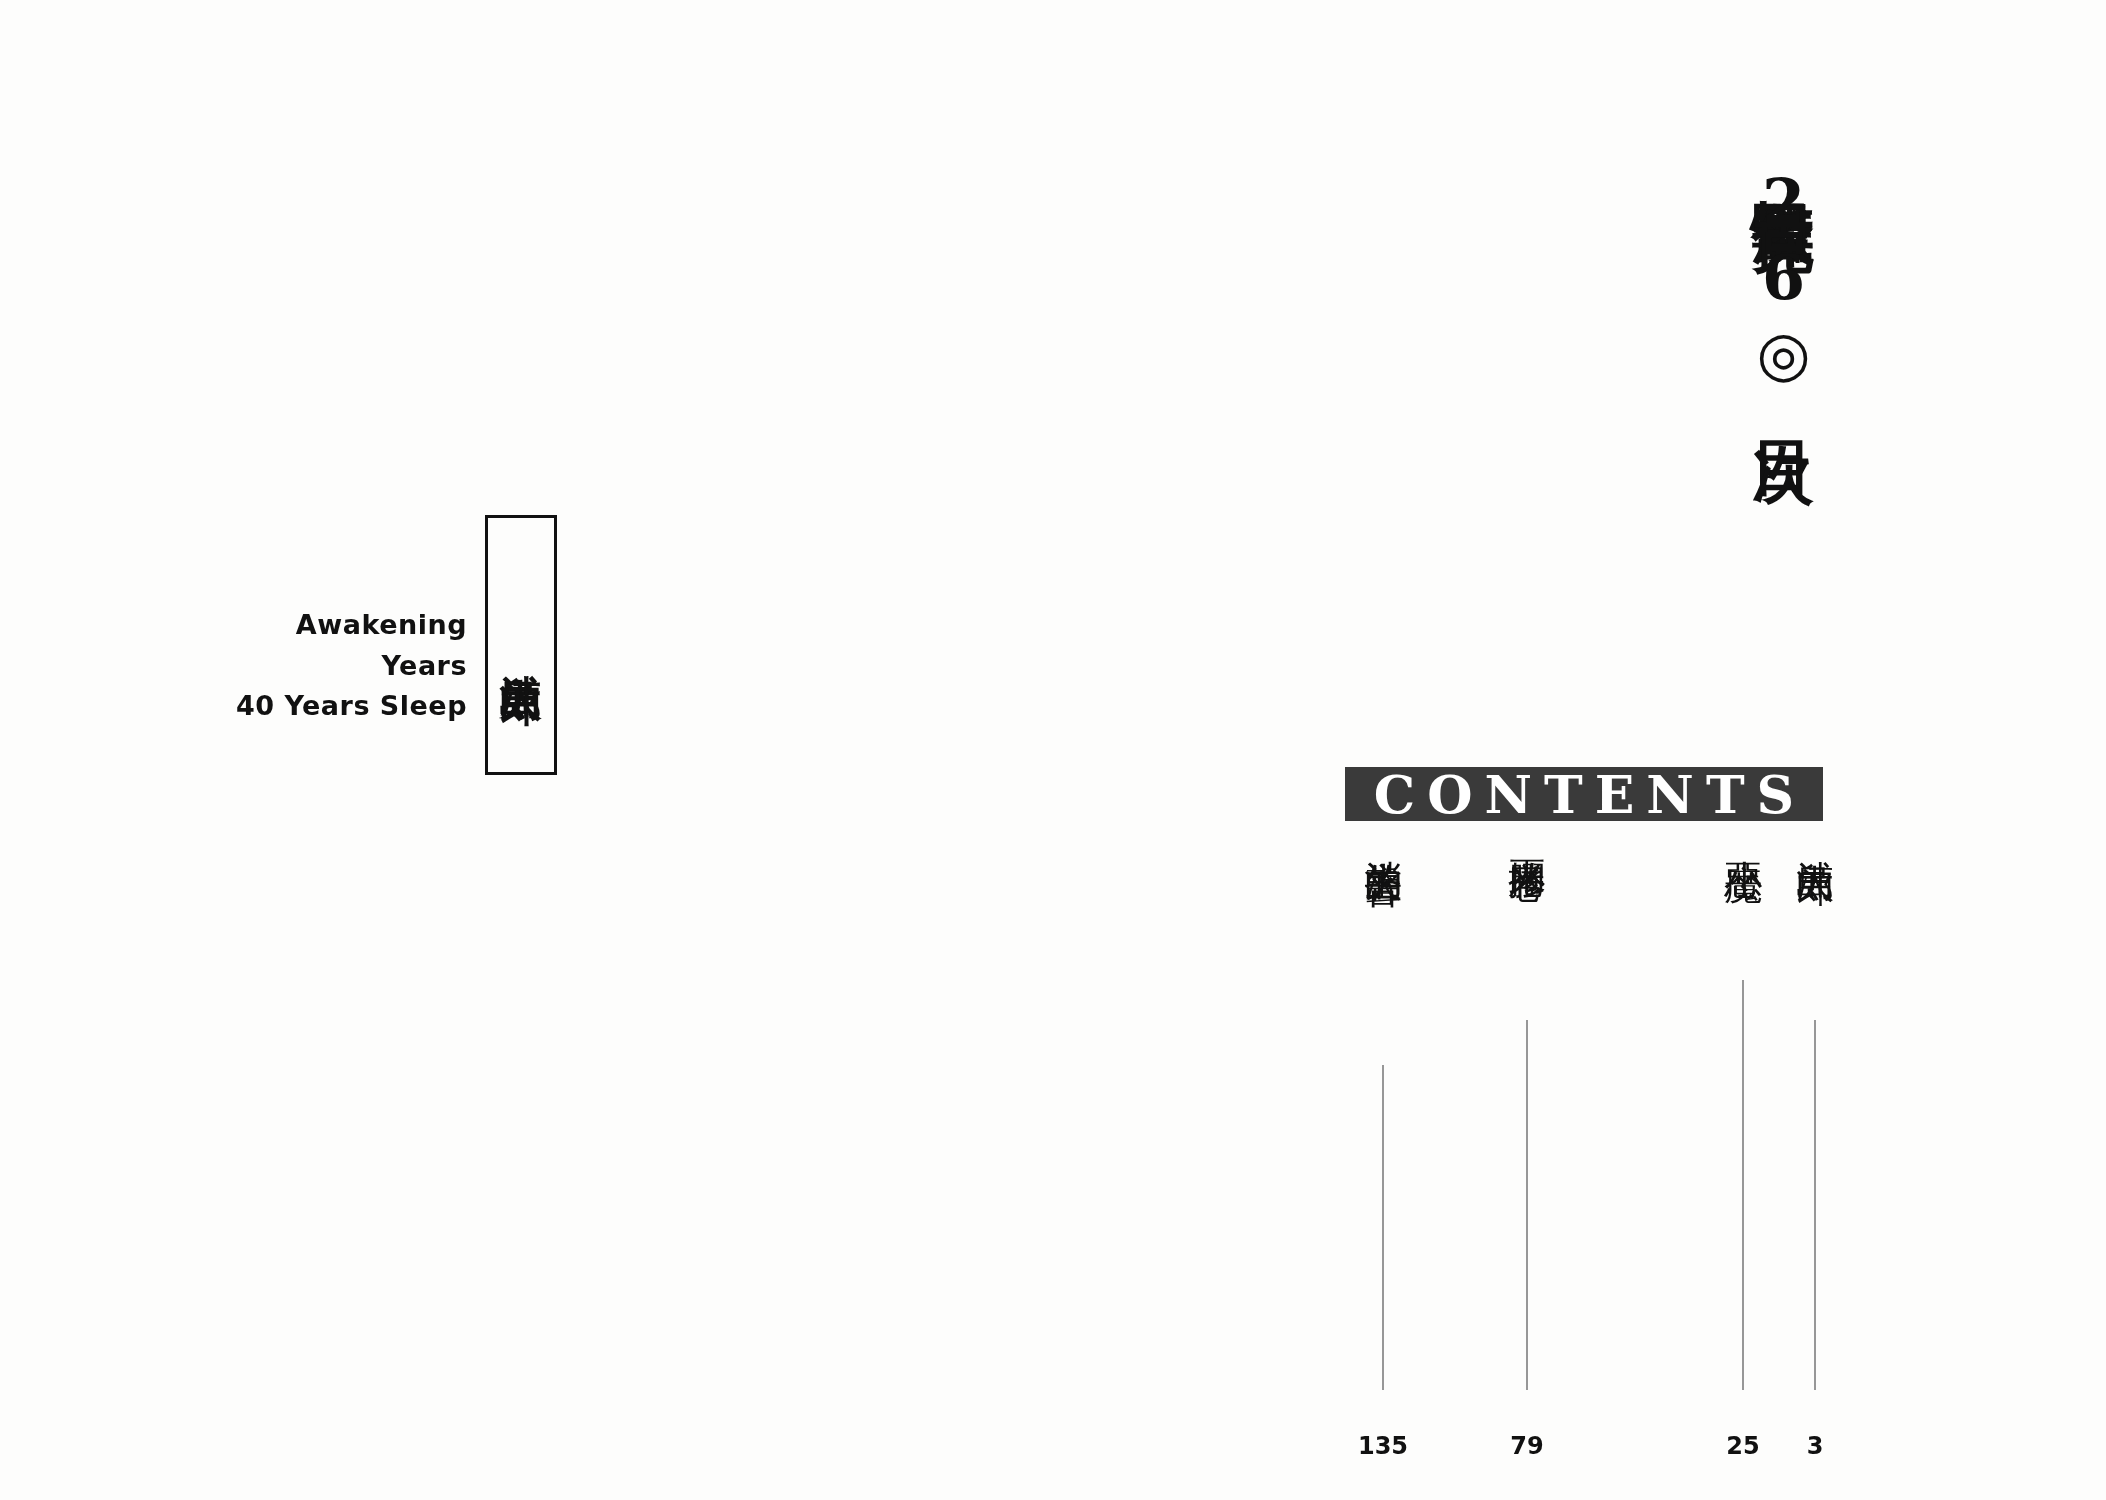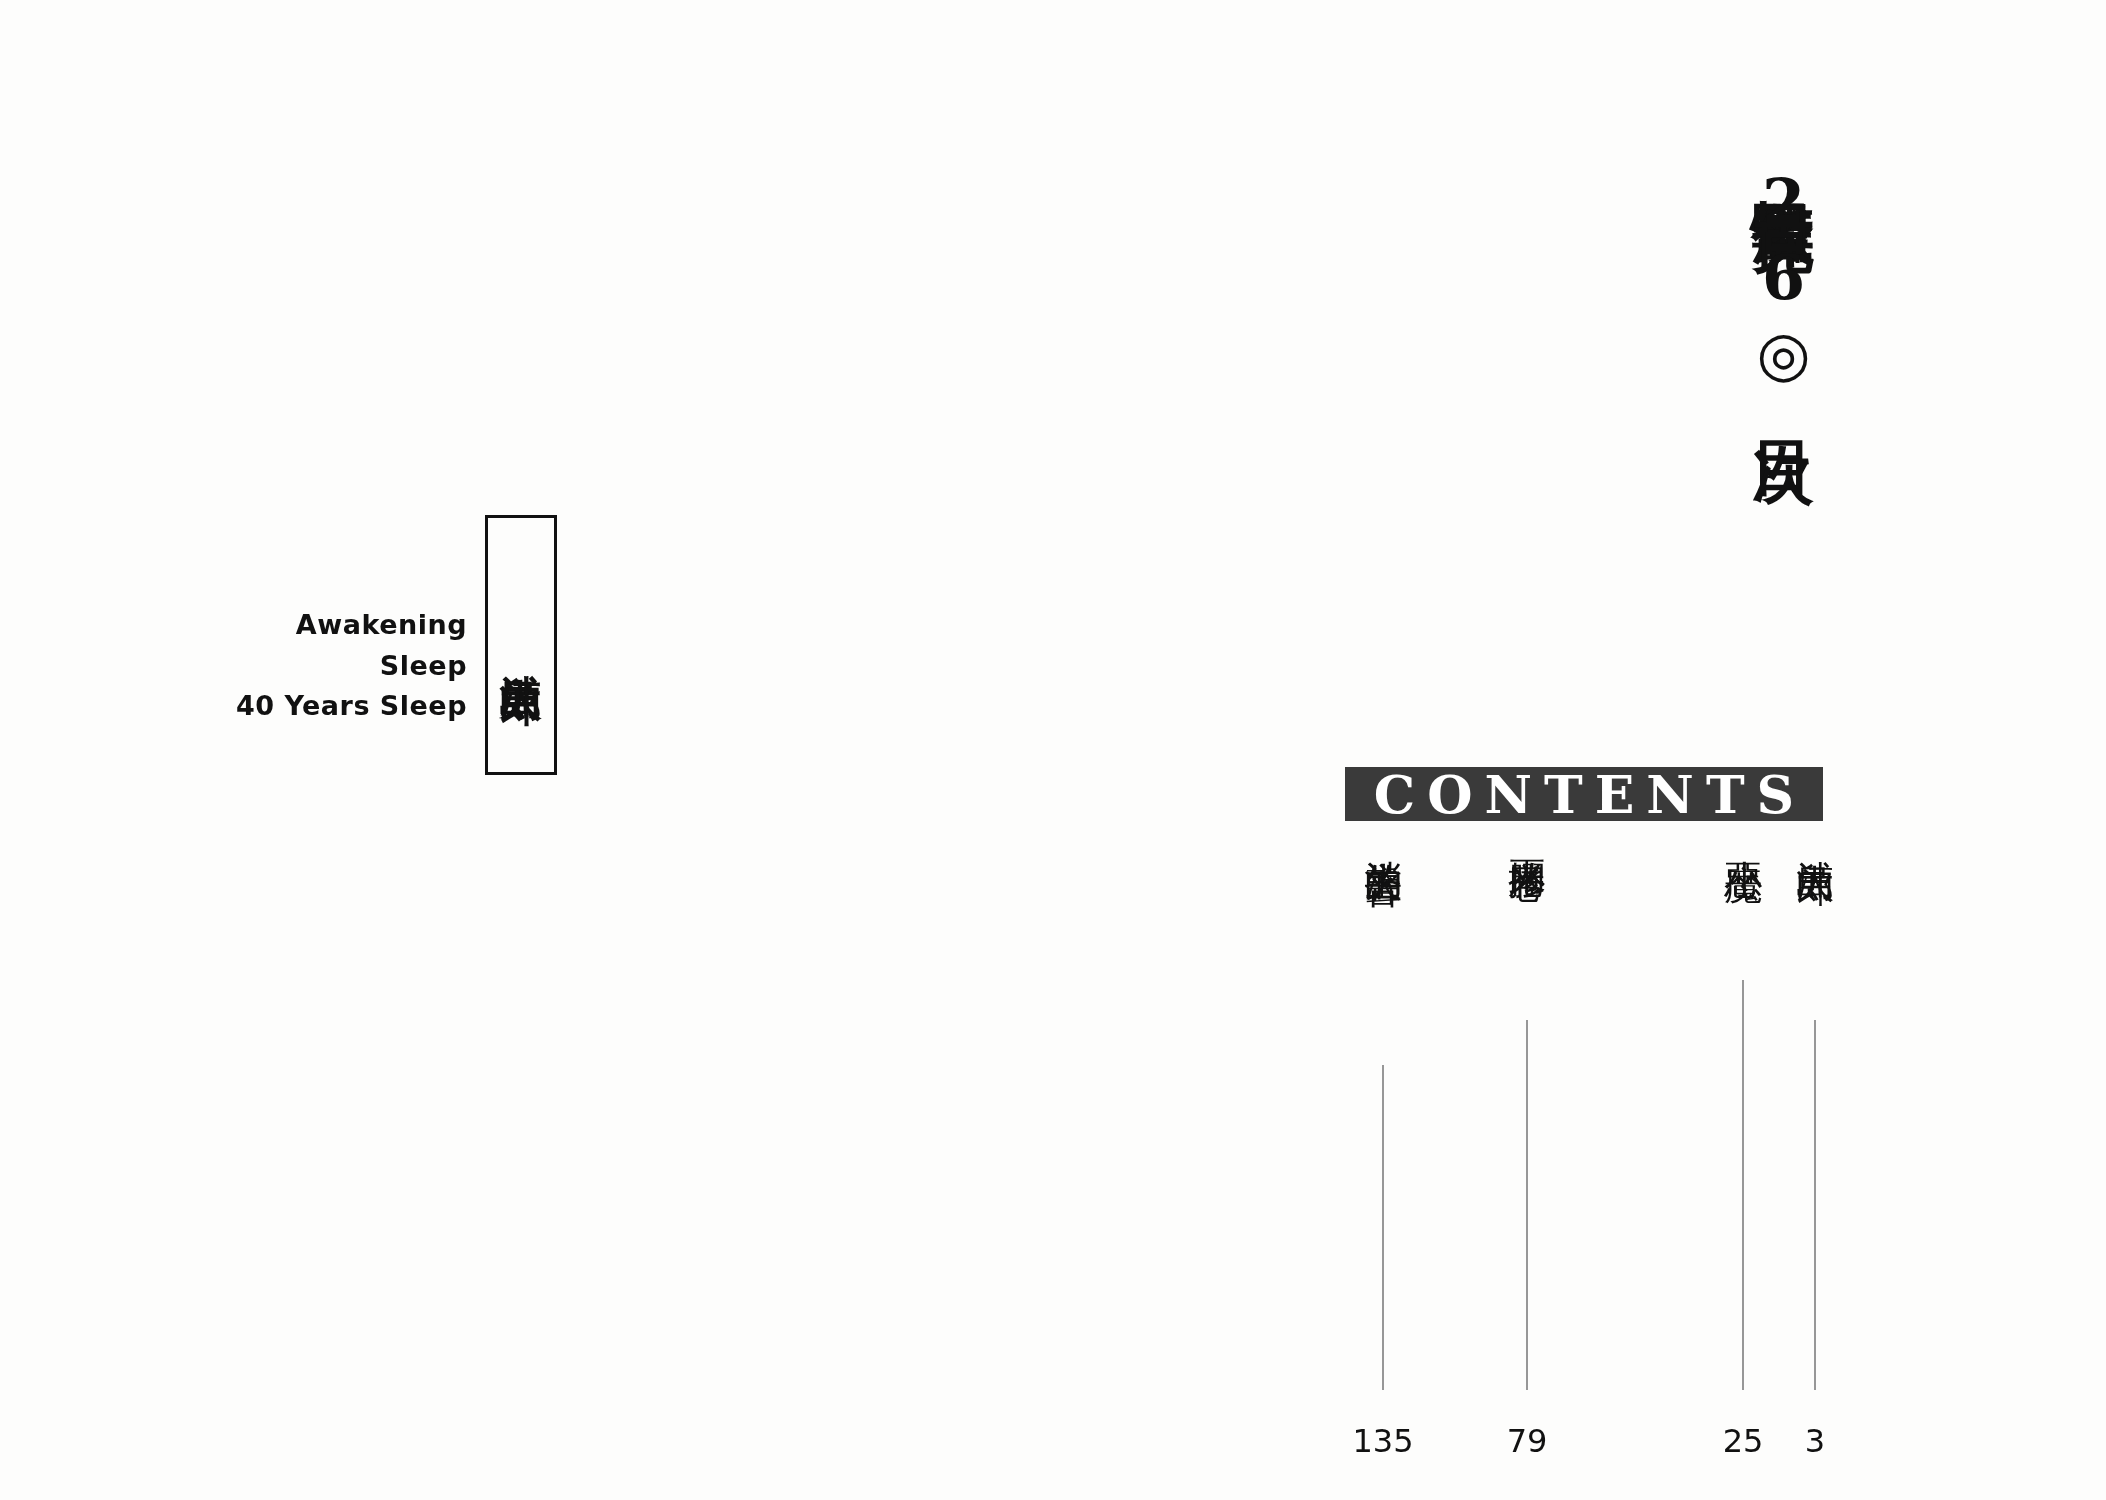--- a/index.html
+++ b/index.html
@@ -143,39 +143,39 @@
     width: 1px;
     background: #333;
     transform: translateX(-0.5px);
   }
   .toc-page {
     position: absolute;
     bottom: 0;
     left: 50%;
     transform: translateX(-50%);
     font-family: "DejaVu Sans", "Liberation Sans", sans-serif;
-    font-weight: normal;
-    font-size: 32px;
+    font-weight: bold;
+    font-size: 24px;
     color: #111;
     white-space: nowrap;
   }
 </style>
 </head>
 <body>
 
 <div class="page">
 
   <div class="left-page">
 
     <div class="chapter-title-box">
       <span class="chapter-title-vertical">浦島太郎</span>
     </div>
 
     <div class="chapter-subtitle">
-      <div>Awakening Sleep</div>
+      <div>Awakening Years</div>
       <div>40 Years Sleep</div>
     </div>
 
   </div>
 
   <div class="right-page">
 
     <div class="book-heading">怪醫黑傑克26◎目次</div>
 
     <div class="contents-banner">CONTENTS</div>

